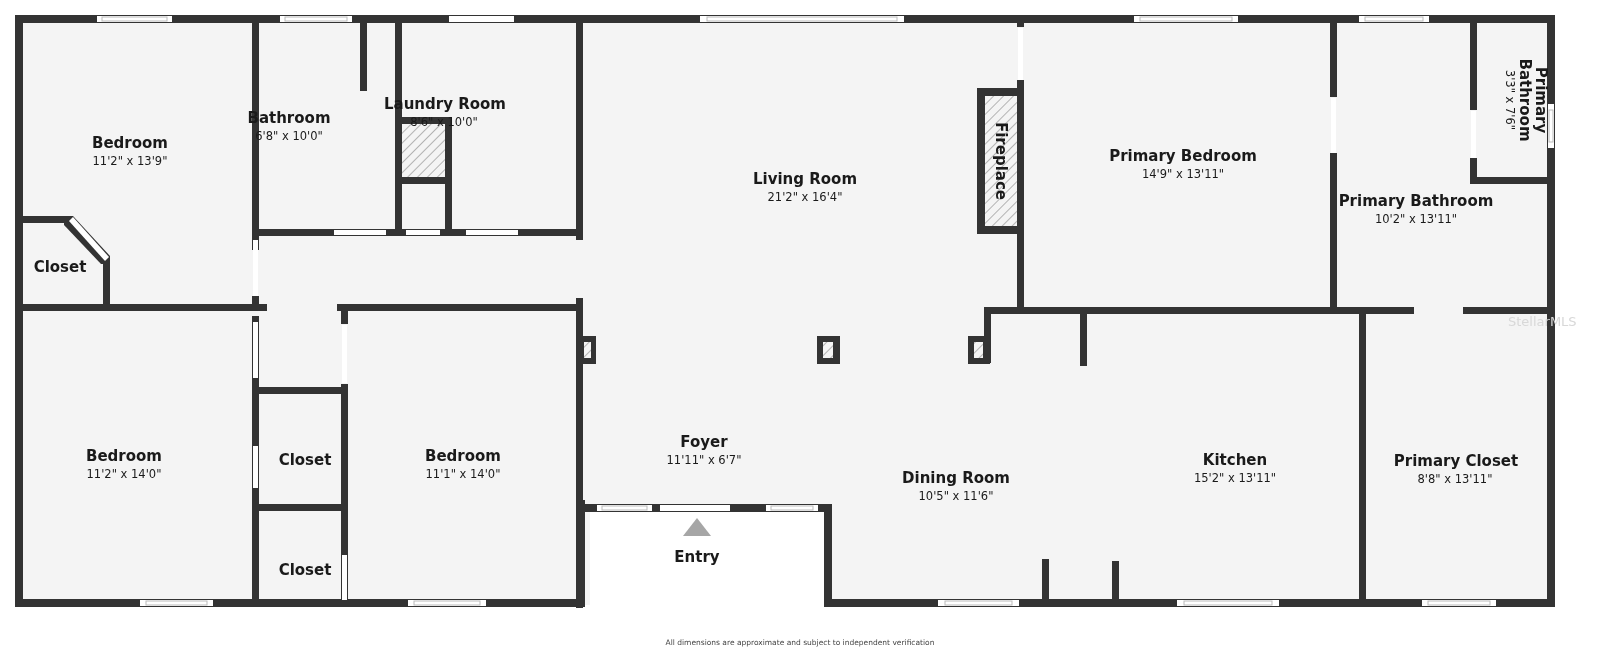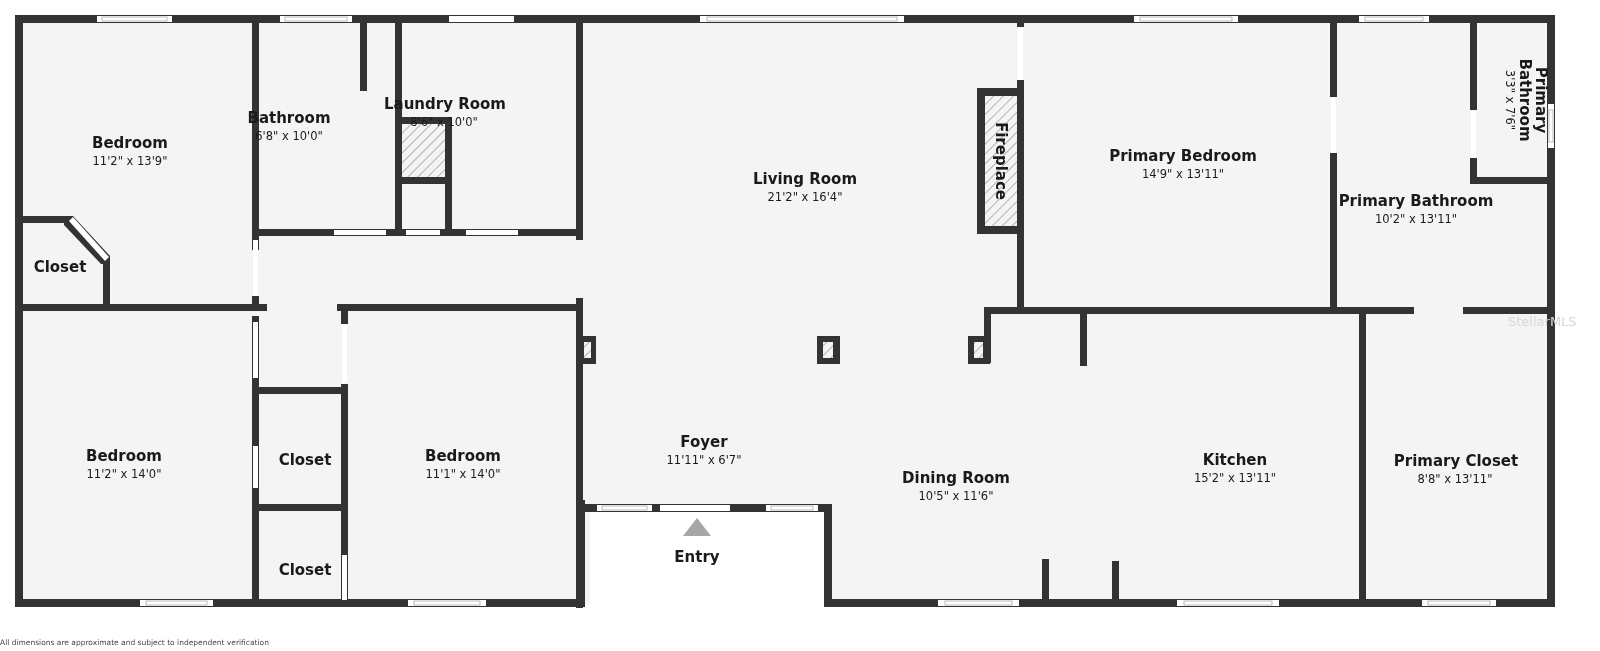--- a/index.html
+++ b/index.html
@@ -7,21 +7,21 @@
            font-family: "DejaVu Sans", sans-serif; }
     #plan { position: absolute; left: 0; top: 0; }
     .wall { fill: #333333; }
     .floor { fill: #f4f4f4; }
     .win-gap { fill: #ffffff; }
     .win-line { stroke: #bbbbbb; stroke-width: 1; fill: none; }
     .door-gap { fill: #ffffff; }
     .room-name { font-family: "DejaVu Sans", sans-serif; font-weight: bold; font-size: 15px; fill: #1a1a1a; text-anchor: middle; }
     .room-dim { font-family: "DejaVu Sans", sans-serif; font-size: 11.5px; fill: #1a1a1a; text-anchor: middle; }
     .entry-label { font-family: "DejaVu Sans", sans-serif; font-weight: bold; font-size: 15px; fill: #1a1a1a; text-anchor: middle; }
-    .disclaimer { position: absolute; left: 0; width: 1600px; top: 638px; text-align: left;
+    .disclaimer { position: absolute; left: 0; width: 1600px; top: 638px; text-align: center;
                   font-family: "DejaVu Sans", sans-serif; font-size: 7.5px; color: #444; }
     .watermark { font-family: "DejaVu Sans", sans-serif; font-size: 13px; fill: #d8d8d8; }
   </style>
 </head>
 <body>
 
 <svg id="plan" width="1600" height="651" viewBox="0 0 1600 651" xmlns="http://www.w3.org/2000/svg">
   <defs>
     <pattern id="hatch" patternUnits="userSpaceOnUse" width="7" height="7" patternTransform="rotate(45)">
       <rect width="7" height="7" fill="#f4f4f4"></rect>

